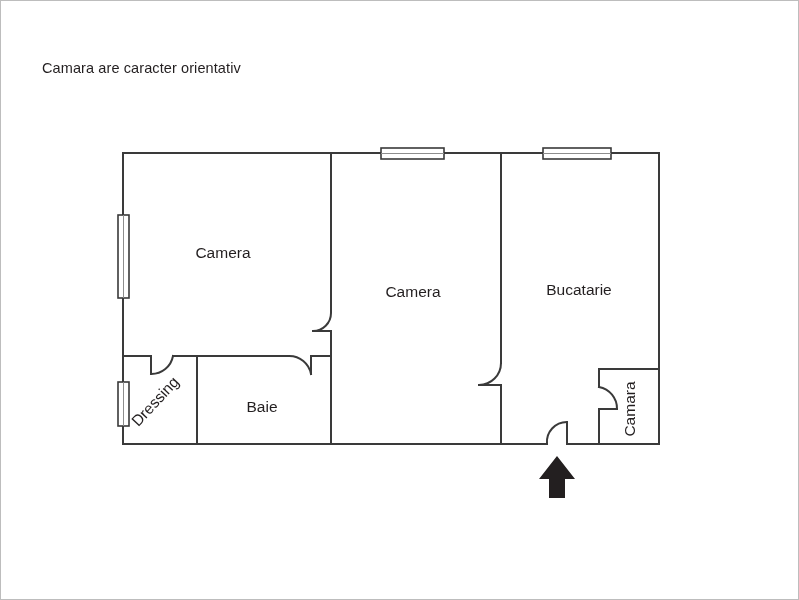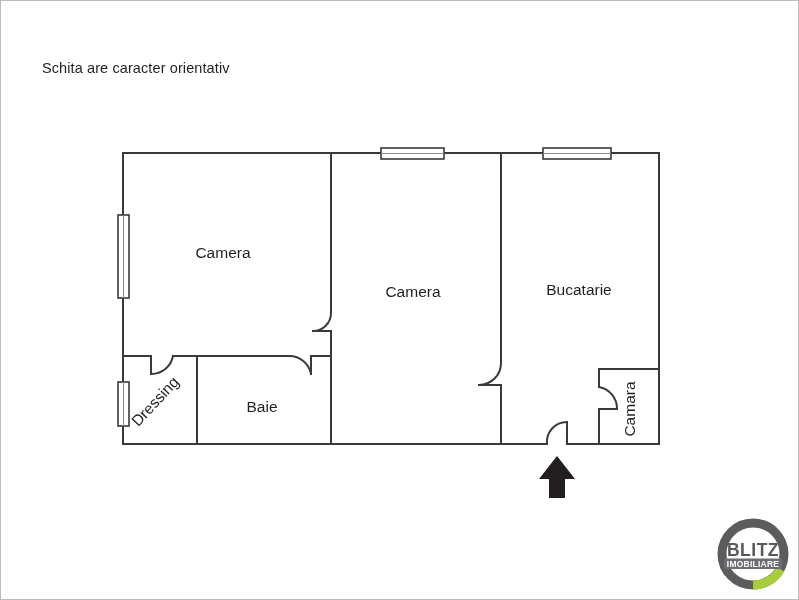--- a/index.html
+++ b/index.html
@@ -44,21 +44,21 @@
     top: 515px;
     width: 76px;
     height: 76px;
   }
 </style>
 </head>
 <body>
 
 <div id="canvas">
 
-  <div id="plan-title">Schita are caracter orientativ</div>
+  <div id="plan-title">Camara are caracter orientativ</div>
 
   <svg id="floorplan-svg" width="799" height="600" viewBox="0 0 799 600">
 
     <g fill="none" stroke="#3a3a3a" stroke-width="2" stroke-linecap="square">
 
       <path d="M122 152 L380 152"></path>
       <path d="M443 152 L542 152"></path>
       <path d="M610 152 L658 152"></path>
 
       <path d="M122 152 L122 214"></path>
@@ -147,29 +147,14 @@
 
     <text class="room-label" x="578" y="294" text-anchor="middle">Bucatarie</text>
 
     <text class="room-label" x="158" y="404" text-anchor="middle" transform="rotate(-47 158 404)">Dressing</text>
 
     <text class="room-label" x="261" y="411" text-anchor="middle">Baie</text>
 
     <text class="room-label" x="634" y="408" text-anchor="middle" transform="rotate(-90 634 408)">Camara</text>
   </svg>
 
-  <div id="logo-wrap">
-    <svg width="76" height="76" viewBox="0 0 76 76">
-
-      <circle cx="38" cy="38" r="31" fill="none" stroke="#5b5c5e" stroke-width="9"></circle>
-
-      <path d="M 38 69 A 31 31 0 0 0 65.4 53.2" fill="none" stroke="#a6ce39" stroke-width="9" stroke-linecap="butt"></path>
-
-      <circle cx="38" cy="38" r="26" fill="#ffffff"></circle>
-
-      <text x="38" y="39.5" text-anchor="middle" font-family="Liberation Sans, sans-serif" font-size="17.5" font-weight="bold" fill="#58595b" letter-spacing="0.5">BLITZ</text>
-
-      <rect x="9" y="42.5" width="58" height="10.5" fill="#6d6e71"></rect>
-      <text x="38" y="50.6" text-anchor="middle" font-family="Liberation Sans, sans-serif" font-size="8.4" font-weight="bold" fill="#ffffff" letter-spacing="0.3">IMOBILIARE</text>
-    </svg>
-  </div>
 
 </div>
 
 </body></html>

